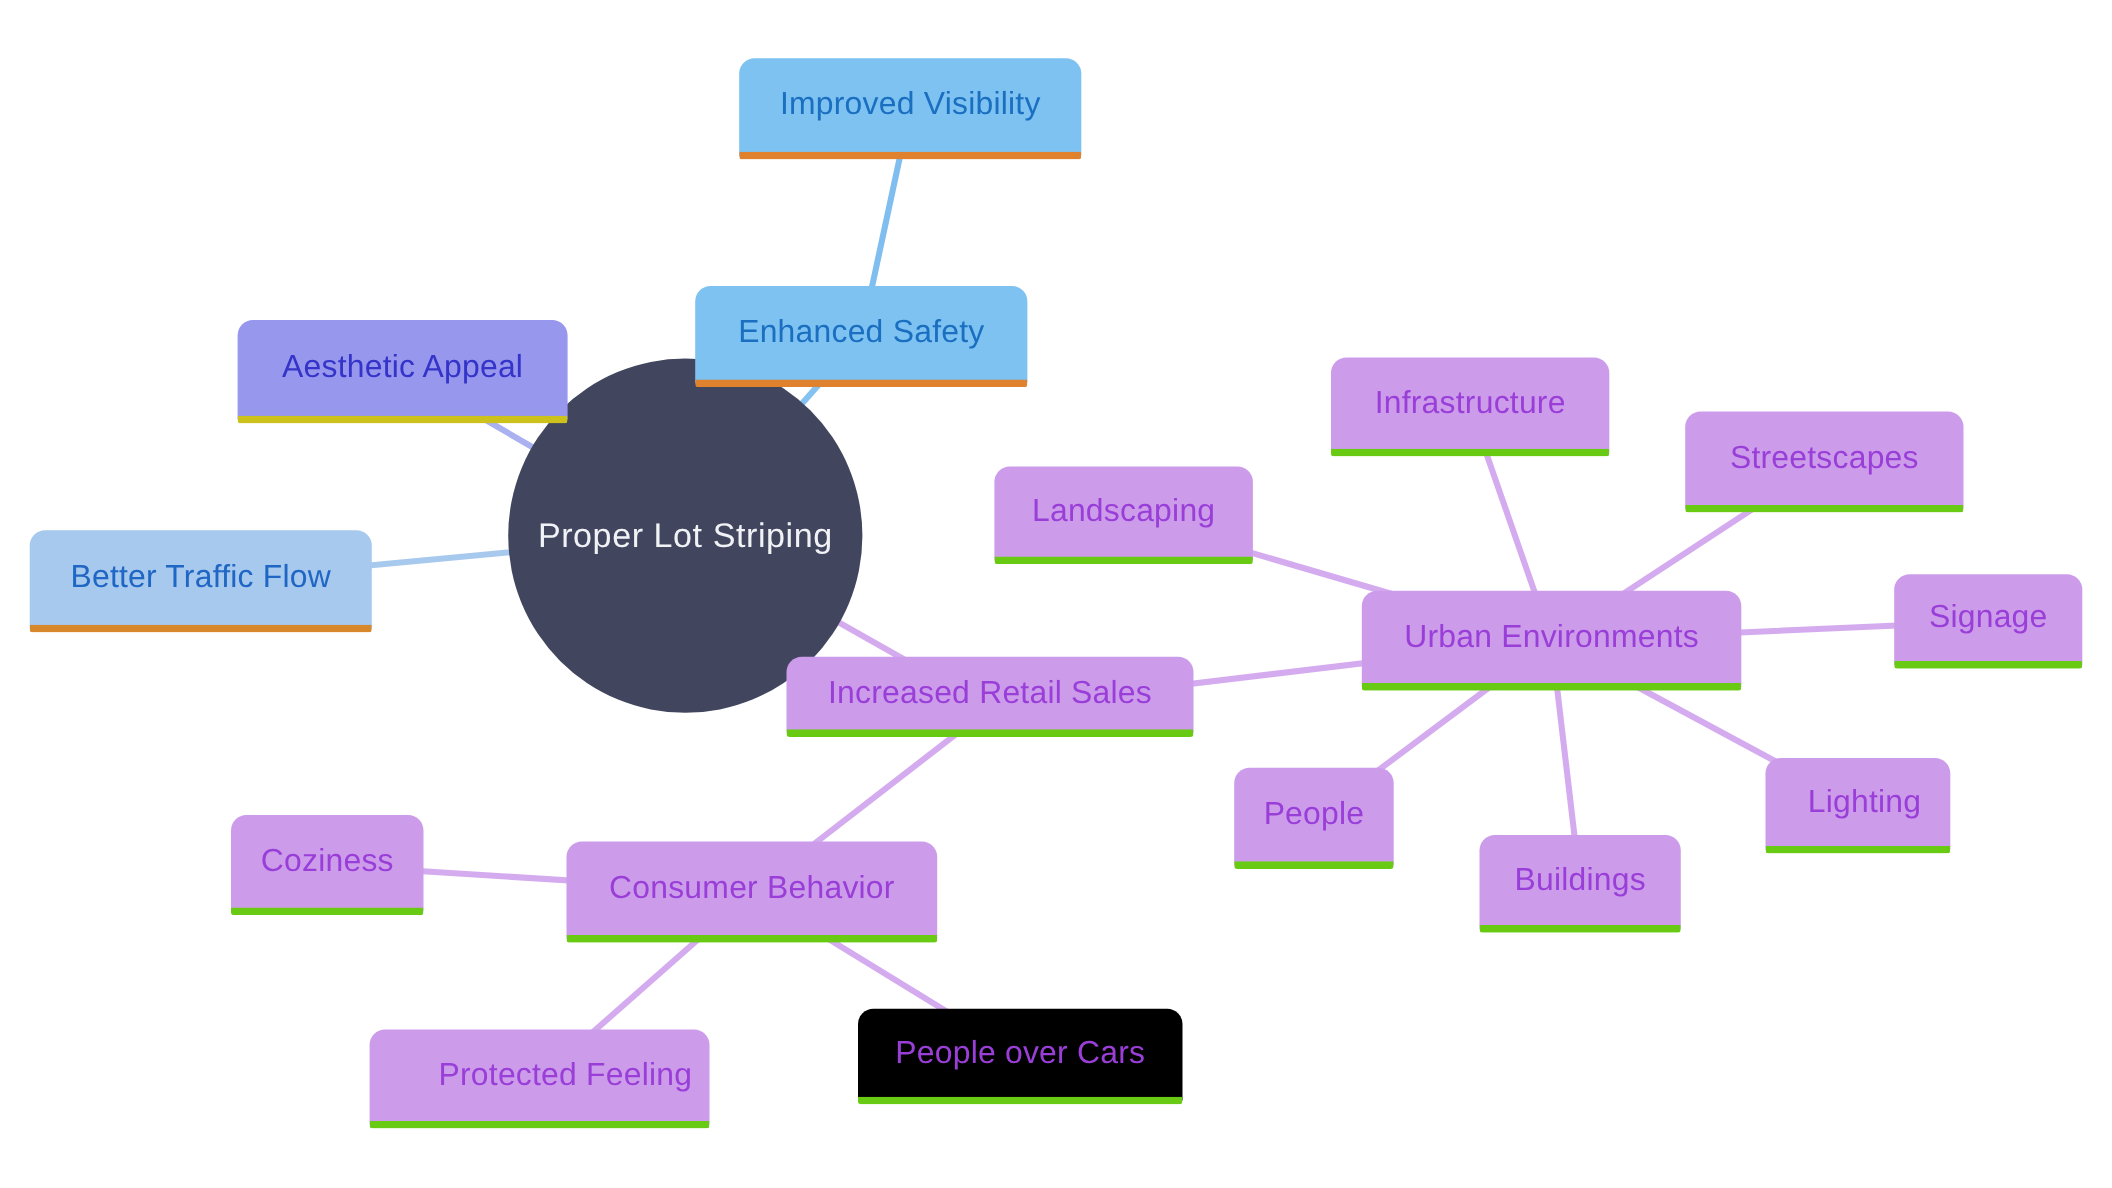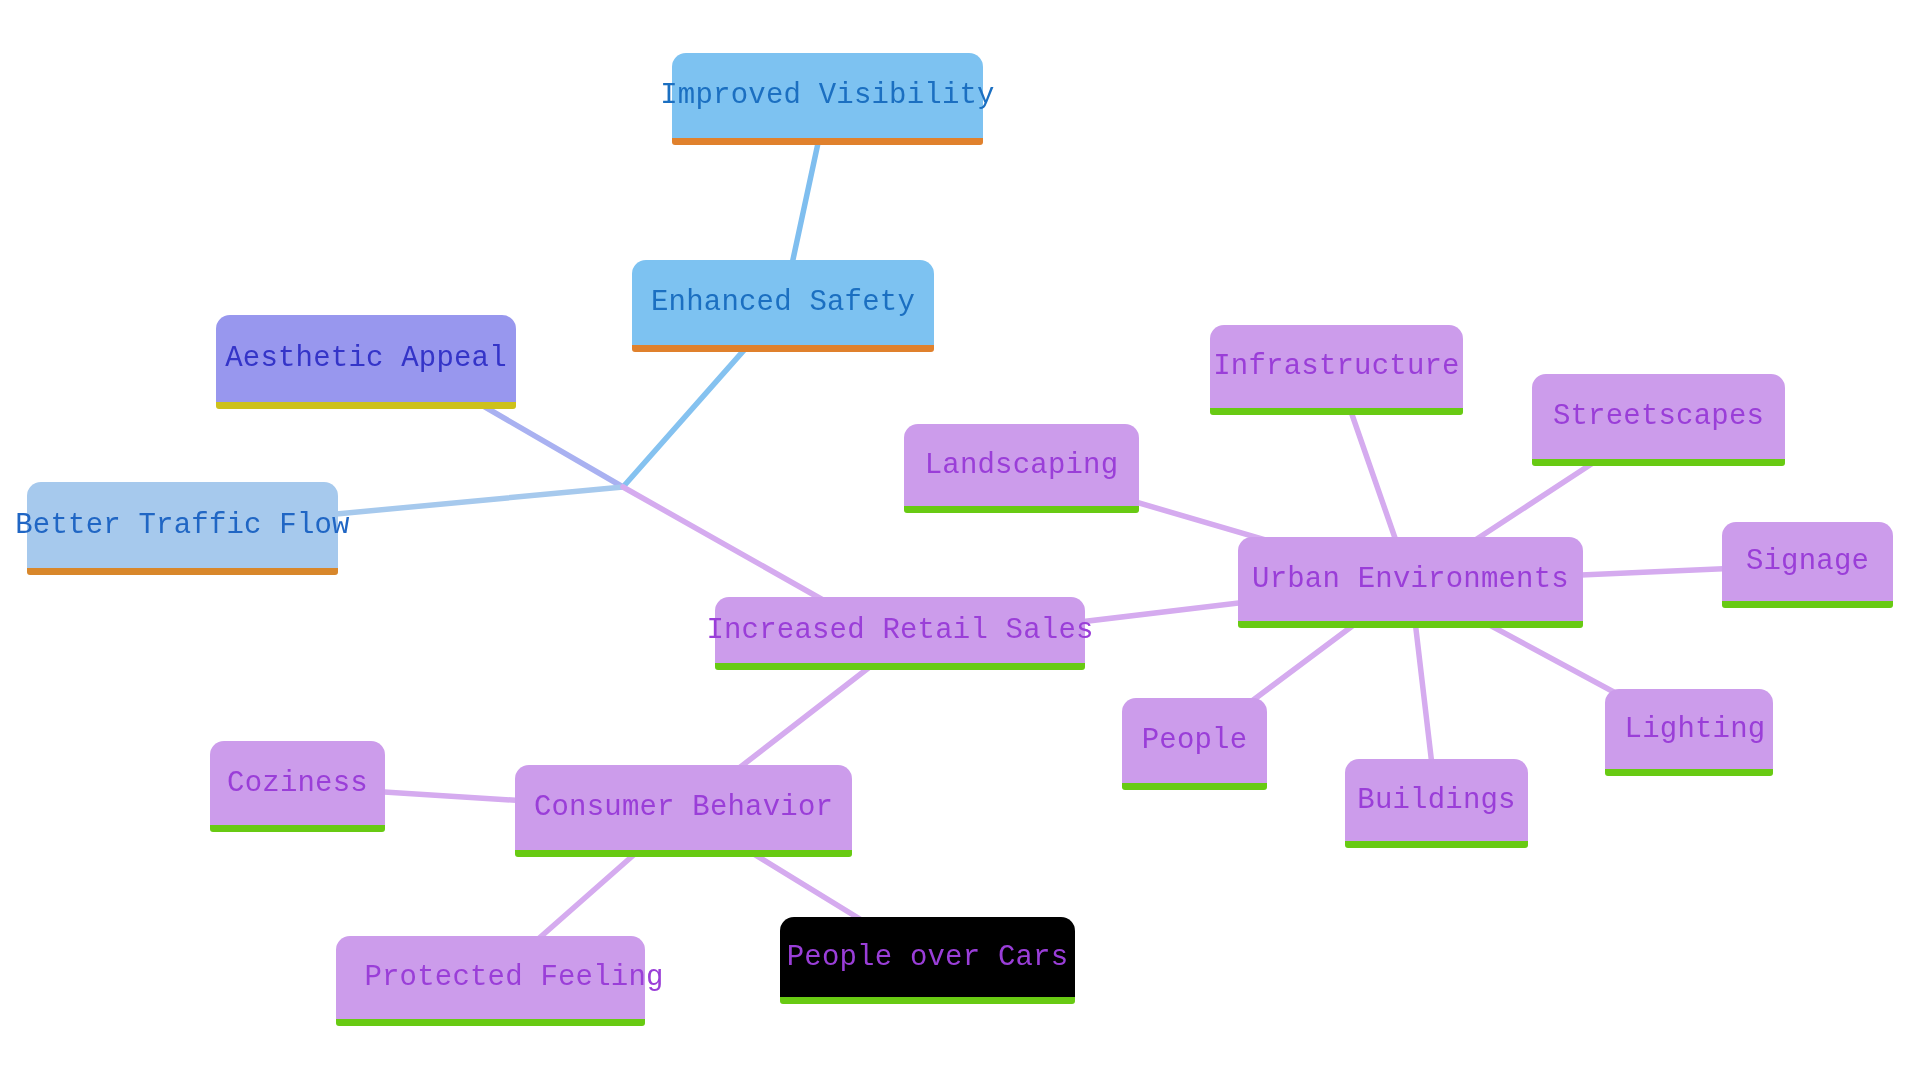--- a/index.html
+++ b/index.html
@@ -38,21 +38,20 @@
     letter-spacing: 0.2px;
   }
   .center-node {
     border-radius: 50%;
     font-size: 31px;
     font-weight: 400;
     letter-spacing: 0.5px;
   }
   .node span {
     pointer-events: none;
-    font-family: Liberation Mono, monospace;
   }
 </style>
 </head>
 <body>
 
 <div id="stage" style="background: rgb(255, 255, 255);">
   <svg id="edge-layer" viewBox="0 0 1920 1080">
       <line x1="827.5" y1="99" x2="783" y2="306" stroke="#7fbeef" stroke-width="5.5" stroke-linecap="round"></line>
       <line x1="783" y1="306" x2="623" y2="487" stroke="#85c2f0" stroke-width="5.5" stroke-linecap="round"></line>
       <line x1="366" y1="338" x2="623" y2="487" stroke="#a9b1f1" stroke-width="5.5" stroke-linecap="round"></line>
@@ -64,27 +63,30 @@
       <line x1="1410.5" y1="582.5" x2="1336.5" y2="370" stroke="#d5abef" stroke-width="5.5" stroke-linecap="round"></line>
       <line x1="1410.5" y1="582.5" x2="1658.5" y2="420" stroke="#d5abef" stroke-width="5.5" stroke-linecap="round"></line>
       <line x1="1410.5" y1="582.5" x2="1807.5" y2="565" stroke="#d5abef" stroke-width="5.5" stroke-linecap="round"></line>
       <line x1="1410.5" y1="582.5" x2="1689" y2="732.5" stroke="#d5abef" stroke-width="5.5" stroke-linecap="round"></line>
       <line x1="1410.5" y1="582.5" x2="1436.5" y2="803.5" stroke="#d5abef" stroke-width="5.5" stroke-linecap="round"></line>
       <line x1="1410.5" y1="582.5" x2="1194.5" y2="744" stroke="#d5abef" stroke-width="5.5" stroke-linecap="round"></line>
       <line x1="683.5" y1="811" x2="297.5" y2="786.5" stroke="#d5abef" stroke-width="5.5" stroke-linecap="round"></line>
       <line x1="683.5" y1="811" x2="490.5" y2="981" stroke="#d5abef" stroke-width="5.5" stroke-linecap="round"></line>
       <line x1="683.5" y1="811" x2="927.5" y2="960.5" stroke="#d5abef" stroke-width="5.5" stroke-linecap="round"></line>
     </svg>
+<div class="node center-node" style="left: 462px; top: 326px; width: 322px; height: 322px; background: rgb(65, 70, 94); color: rgb(241, 242, 246);">
+      <span>Proper Lot Striping</span>
+    </div>
     <div class="node box-node" style="left: 672px; top: 53px; width: 311px; height: 92px; background: rgb(125, 194, 241); color: rgb(27, 111, 193); border-bottom: 7px solid rgb(224, 129, 45);">
       <span>Improved Visibility</span>
     </div>
     <div class="node box-node" style="left: 632px; top: 260px; width: 302px; height: 92px; background: rgb(125, 194, 241); color: rgb(27, 111, 193); border-bottom: 7px solid rgb(224, 129, 45);">
       <span>Enhanced Safety</span>
     </div>
-    <div class="node box-node" style="left: 216px; top: 291px; width: 300px; height: 94px; background: rgb(152, 151, 238); color: rgb(52, 52, 200); border-bottom: 7px solid rgb(205, 193, 28); margin-top: 24px;">
+    <div class="node box-node" style="left: 216px; top: 291px; width: 300px; height: 94px; background: rgb(152, 151, 238); color: rgb(52, 52, 200); border-bottom: 7px solid rgb(205, 193, 28);">
       <span>Aesthetic Appeal</span>
     </div>
     <div class="node box-node" style="left: 27px; top: 482px; width: 311px; height: 93px; background: rgb(166, 201, 237); color: rgb(32, 102, 196); border-bottom: 7px solid rgb(216, 135, 43);">
       <span>Better Traffic Flow</span>
     </div>
     <div class="node box-node" style="left: 715px; top: 597px; width: 370px; height: 73px; background: rgb(204, 156, 235); color: rgb(154, 62, 216); border-bottom: 7px solid rgb(104, 202, 19);">
       <span>Increased Retail Sales</span>
     </div>
     <div class="node box-node" style="left: 1238px; top: 537px; width: 345px; height: 91px; background: rgb(204, 156, 235); color: rgb(154, 62, 216); border-bottom: 7px solid rgb(104, 202, 19);">
       <span>Urban Environments</span>

